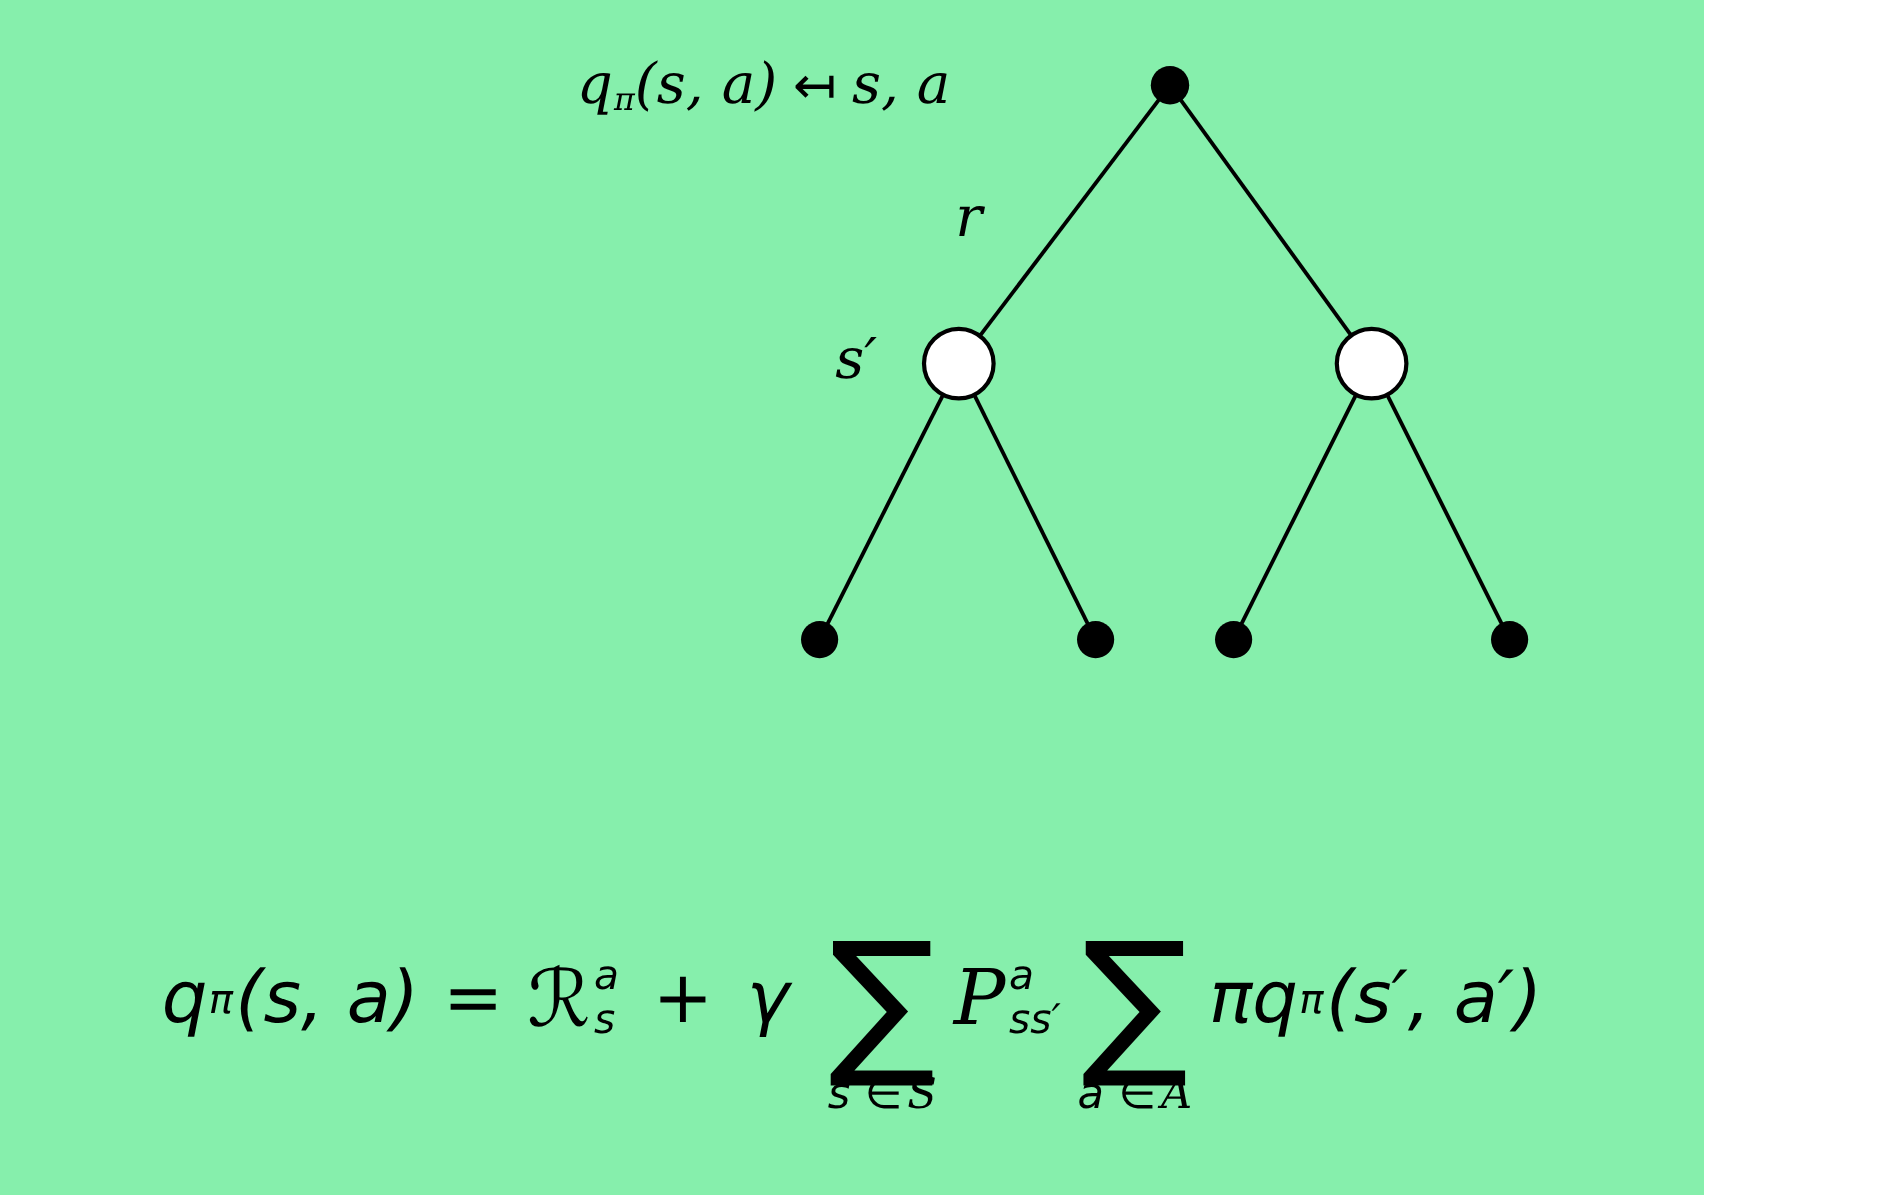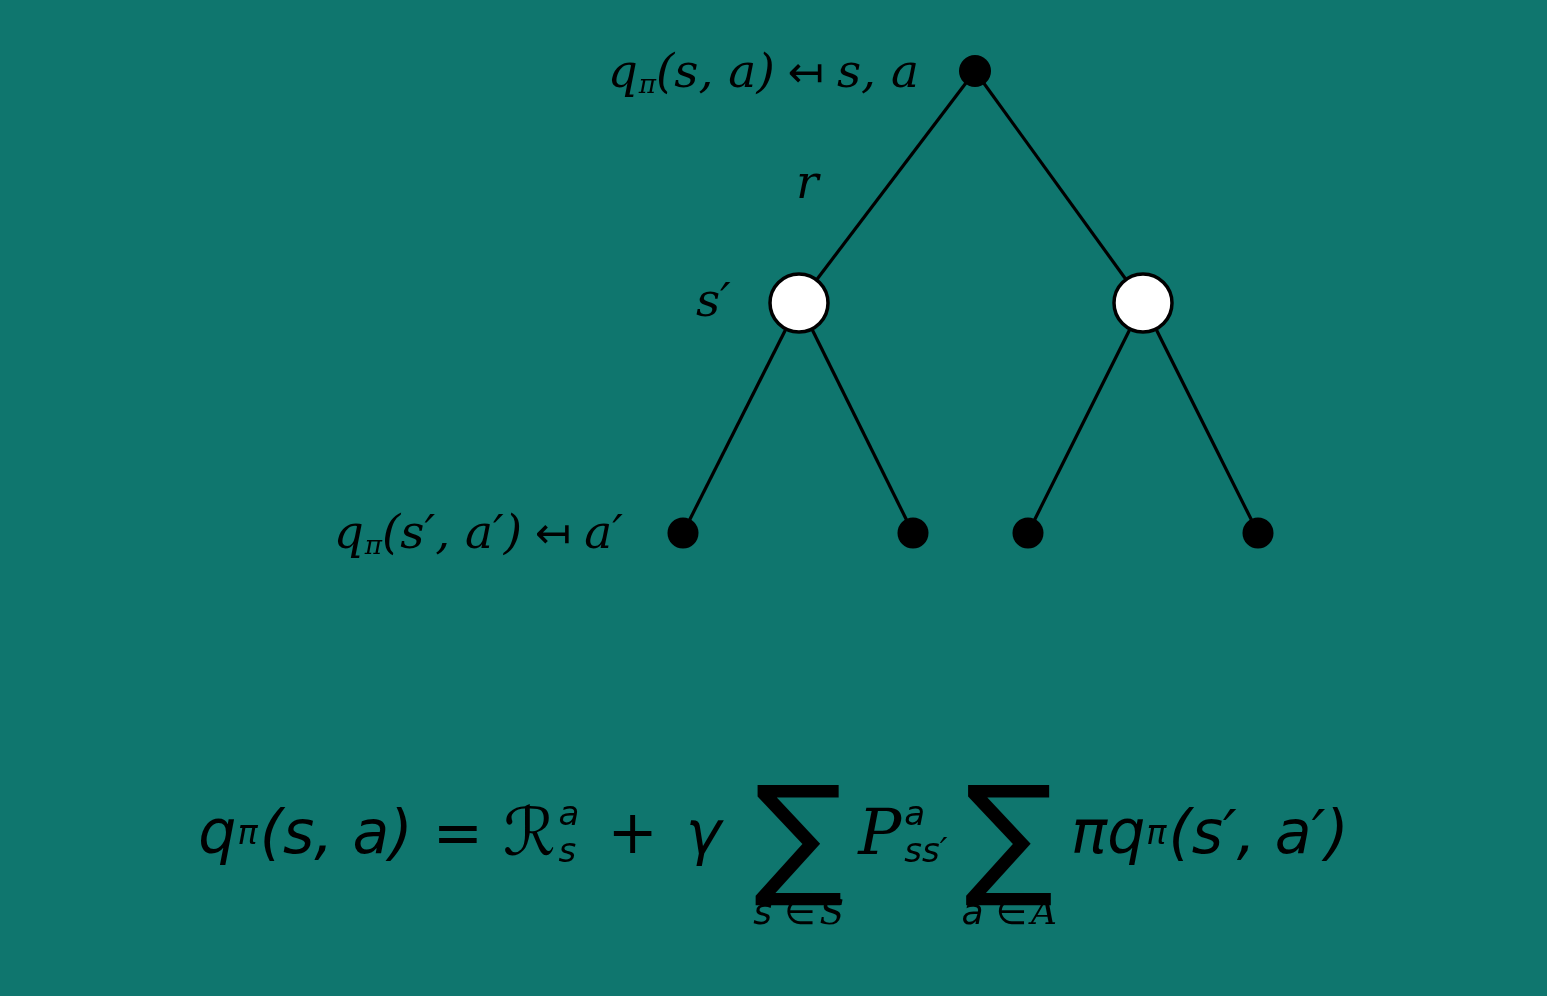--- a/index.html
+++ b/index.html
@@ -1,20 +1,20 @@
 <!DOCTYPE html>
 <html><head>
 <meta charset="utf-8">
 <style>
   html, body { margin: 0; padding: 0; background: #ffffff; }
   #canvas {
     position: relative;
-    width: 1547px;
+    width: 1420px;
     height: 996px;
-    background: #0f766e;
+    background: #86efac;
     color: #000000;
     overflow: hidden;
   }
   .tree-svg {
     position: absolute;
     left: 0; top: 0;
     width: 1564px; height: 996px;
   }
   
   .lbl {
@@ -133,23 +133,20 @@
   </div>
 
   <div class="lbl" id="reward-label">
     <span>r</span>
   </div>
 
   <div class="lbl" id="state-label">
     <span>s′</span>
   </div>
 
-  <div class="lbl" id="leaf-label">
-    <span>q</span><span class="msub">π</span><span>(s′, a′)</span><span class="arrow">↤</span><span>a′</span>
-  </div>
 
   <div class="equation">
 
     <span class="term">
       <span>q</span>
         <span class="msub">π</span>
         <span>(s, a)</span>
     </span>
 
     <span class="eq-equals">=</span>

